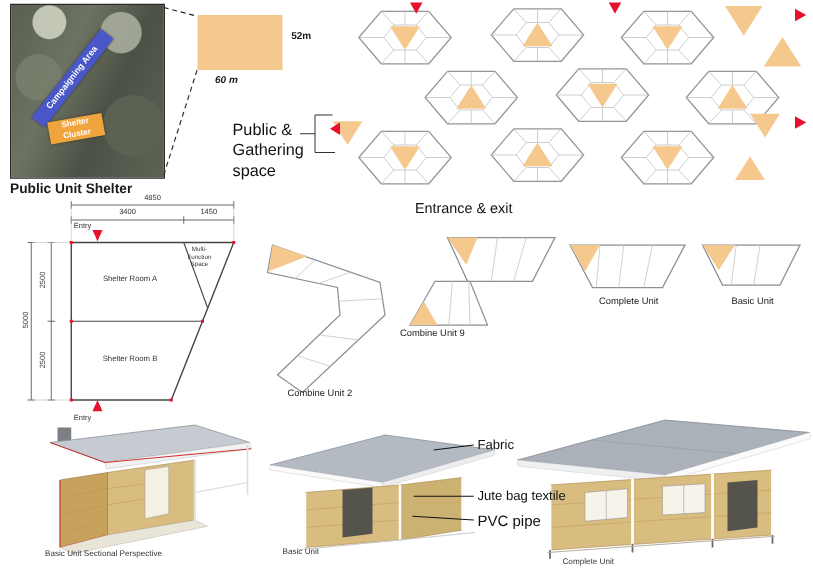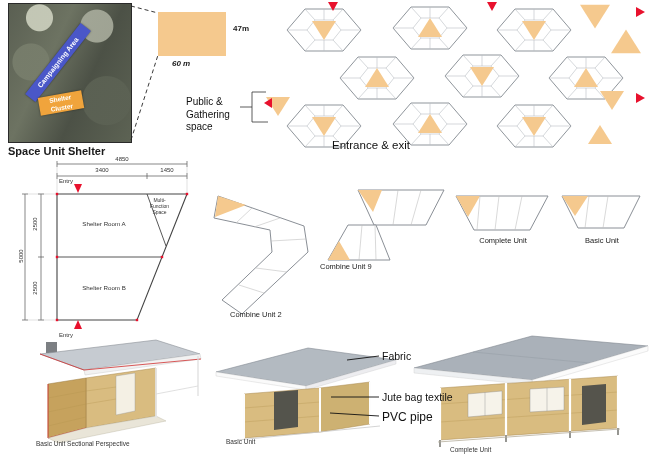--- a/index.html
+++ b/index.html
@@ -24,21 +24,21 @@
        radial-gradient(circle at 18% 42%, rgba(120,126,108,.9) 0 18px, rgba(120,126,108,0) 19px),
        radial-gradient(circle at 80% 70%, rgba(92,98,84,.9) 0 24px, rgba(92,98,84,0) 25px),
        linear-gradient(115deg, #5a5f52 0%, #6d7362 35%, #4c5146 62%, #5d6354 100%);">
     <div class="wraplbl" style="left:4px;top:52px;width:90px;height:13px;background:#4a57c8;color:#ffffff;font-size:7px;
                 font-weight:bold;text-align:center;line-height:13px;transform:rotate(-52deg);box-shadow:0 0 2px rgba(0,0,0,.5);">Campaigning Area</div>
     <div class="wraplbl" style="left:30px;top:90px;width:44px;height:18px;background:#f0a43c;color:#ffffff;font-size:6.5px;
                 font-weight:bold;text-align:center;line-height:9px;transform:rotate(-10deg);box-shadow:0 0 2px rgba(0,0,0,.5);">Shelter Cluster</div>
   </div>
 
   <div class="abs" style="left:158px;top:12px;width:68px;height:44px;background:#f5c98e;"></div>
-  <div class="lbl" style="left:233px;top:24px;font-size:8px;font-weight:bold;">47m</div>
+  <div class="lbl" style="left:233px;top:24px;font-size:8px;font-weight:bold;">52m</div>
   <div class="lbl" style="left:172px;top:59px;font-size:8px;font-weight:bold;font-style:italic;">60 m</div>
 
   <svg style="left:262px;top:0;" width="388" height="150" viewBox="0 0 388 150">
     <defs>
       <g id="hexring">
         <polygon points="-19,-21 19,-21 37,0 19,21 -19,21 -37,0" fill="#ffffff" stroke="#8f959b" stroke-width="1"></polygon>
         <polygon points="-9,-10 9,-10 17,0 9,10 -9,10 -17,0" fill="none" stroke="#b8bdc2" stroke-width="0.6"></polygon>
         <g stroke="#b8bdc2" stroke-width="0.6">
           <line x1="-19" y1="-21" x2="-9" y2="-10"></line>
             <line x1="19" y1="-21" x2="9" y2="-10"></line>
@@ -83,24 +83,24 @@
     </g>
     <g>
       <use href="#arrD" transform="translate(71,2)"></use>
       <use href="#arrD" transform="translate(230,2)"></use>
       <use href="#arrR" transform="translate(374,12)"></use>
       <use href="#arrR" transform="translate(374,98)"></use>
       <polygon points="10,98 10,108 2,103" fill="#e8112d"></polygon>
     </g>
   </svg>
 
-  <div class="wraplbl" style="left:186px;top:96px;width:58px;font-size:10px;line-height:1.25;color:#111;">Public &amp; Gathering space</div>
-  <div class="lbl" style="left:332px;top:139px;font-size:11.5px;color:#111;">Entrance &amp; exit</div>
-
-  <div class="lbl" style="left:8px;top:145px;font-size:11px;font-weight:bold;">Space Unit Shelter</div>
+  <div class="wraplbl" style="left:186px;top:96px;width:58px;font-size:13px;line-height:1.25;color:#111;">Public &amp; Gathering space</div>
+  <div class="lbl" style="left:332px;top:161px;font-size:11.5px;color:#111;">Entrance &amp; exit</div>
+
+  <div class="lbl" style="left:8px;top:145px;font-size:11px;font-weight:bold;">Public Unit Shelter</div>
 
   <div class="abs" style="left:15px;top:156px;width:185px;height:192px;">
     <svg style="left:0;top:0;" width="185" height="192" viewBox="0 0 185 192">
       <g stroke="#555" stroke-width="0.7">
         <line x1="42" y1="8" x2="172" y2="8"></line>
         <line x1="42" y1="5" x2="42" y2="11"></line>
           <line x1="172" y1="5" x2="172" y2="11"></line>
         <line x1="42" y1="20" x2="172" y2="20"></line>
         <line x1="42" y1="17" x2="42" y2="23"></line>
           <line x1="132" y1="17" x2="132" y2="23"></line>

